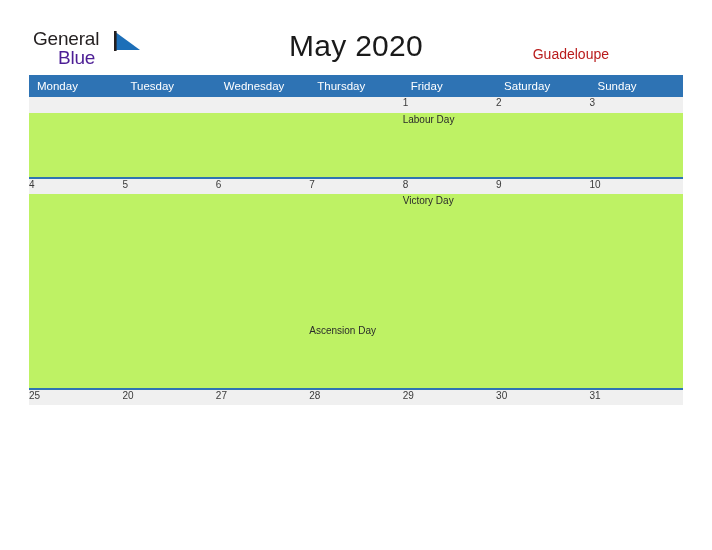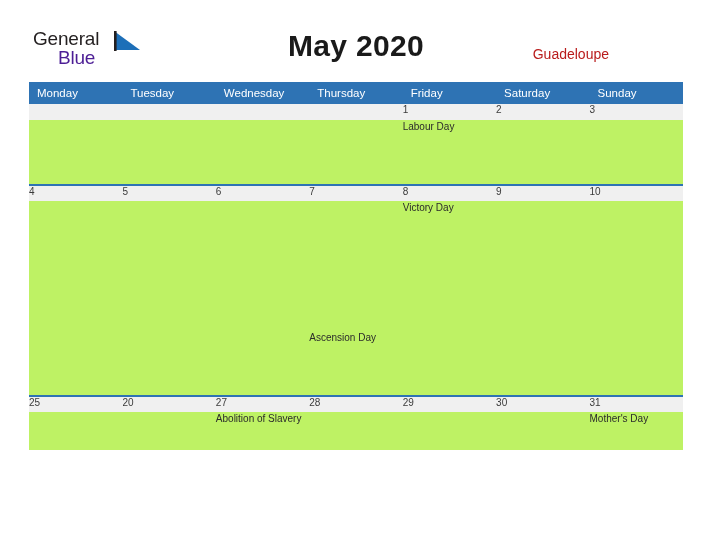--- a/index.html
+++ b/index.html
@@ -67,37 +67,36 @@
 
   .cal-title {
     position: absolute;
     left: 0;
     top: 29px;
     width: 712px;
     text-align: center;
     font-size: 30px;
     color: #1a1a1a;
     letter-spacing: 0.3px;
-    font-weight: bold;
   }
 
   .cal-region {
     position: absolute;
     right: 31px;
     top: 46px;
     font-size: 14px;
     color: #b91c1c;
     white-space: nowrap;
   }
 
   
   .calendar {
     position: absolute;
     left: 29px;
-    top: 82px;
+    top: 75px;
     width: 654px;
     border-collapse: collapse;
     table-layout: fixed;
   }
   .calendar col { width: 93.43px; }
 
   .calendar thead th {
     background: #2e73b4;
     color: #ffffff;
     font-size: 11.5px;
@@ -247,26 +246,17 @@
 
       <tr class="date-row">
         <td>25</td>
         <td>20</td>
         <td>27</td>
         <td>28</td>
         <td>29</td>
         <td>30</td>
         <td>31</td>
       </tr>
-      <tr class="event-row last-week">
-        <td></td>
-        <td></td>
-        <td>Abolition of Slavery</td>
-        <td></td>
-        <td></td>
-        <td></td>
-        <td>Mother's Day</td>
-      </tr>
 
     </tbody>
   </table>
 
 </div>
 
 </body></html>

